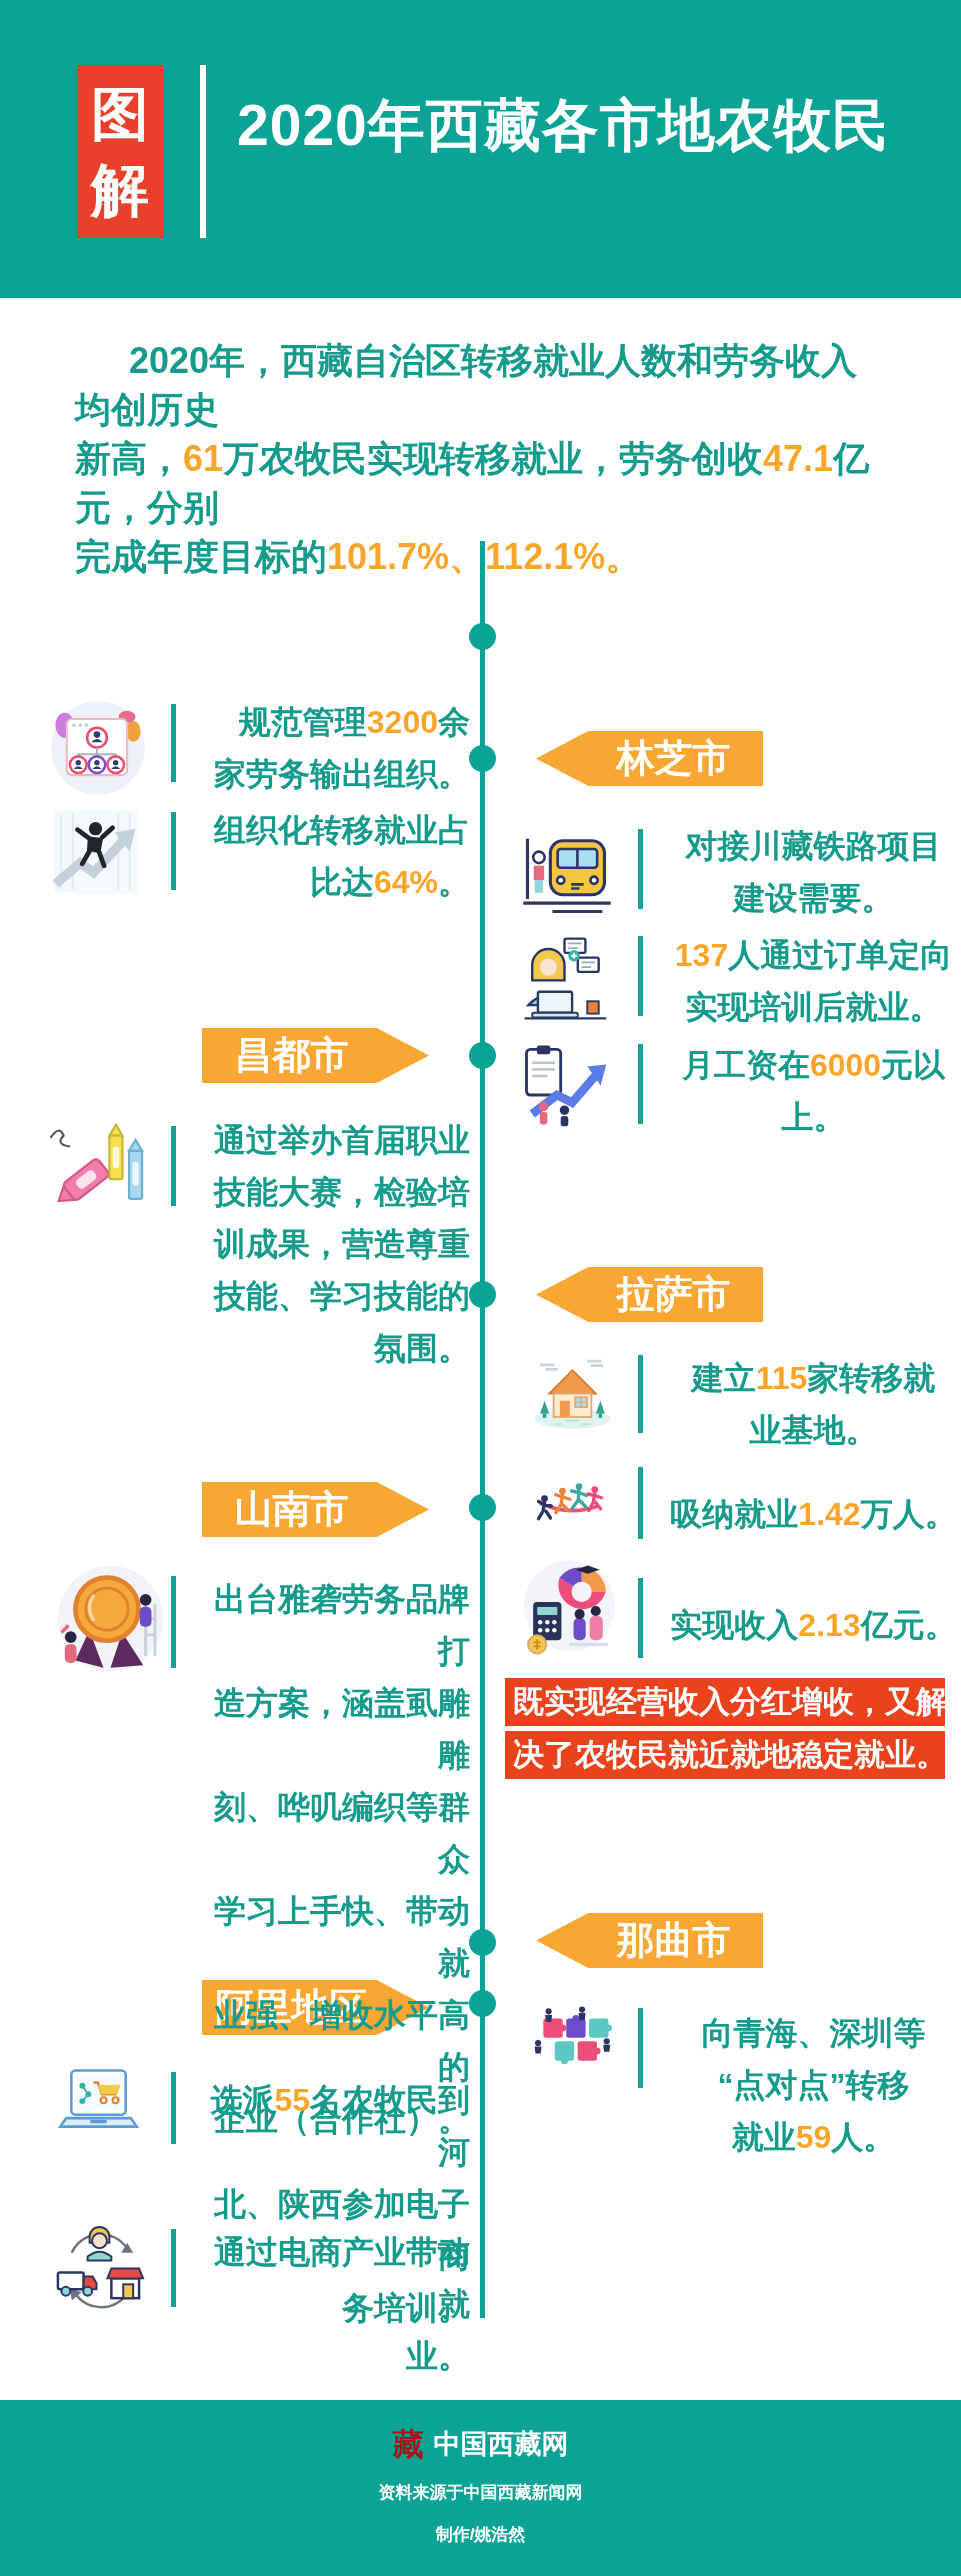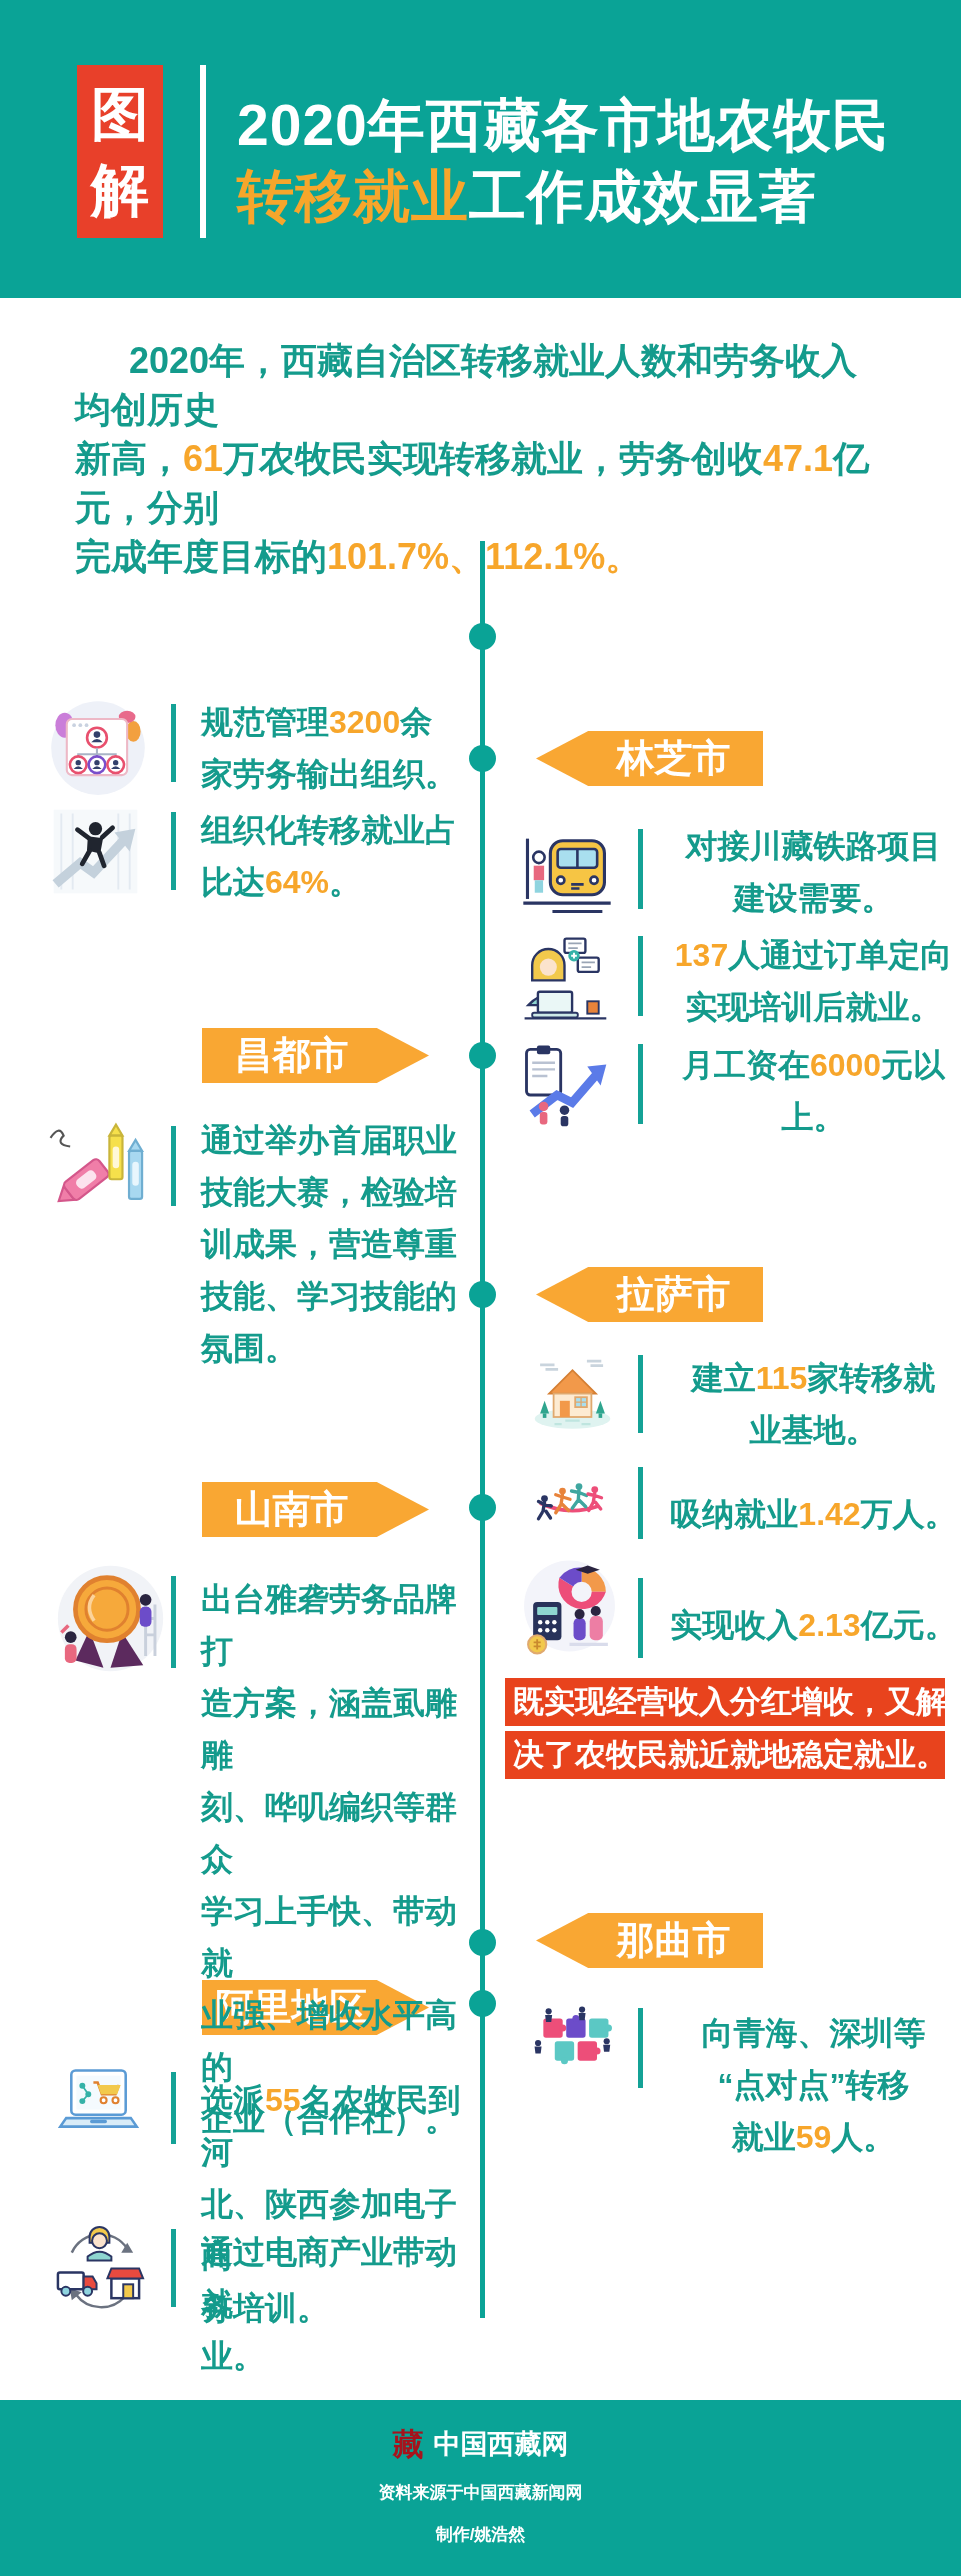--- a/index.html
+++ b/index.html
@@ -33,21 +33,21 @@
   .city.pt-right{left:202px;width:227px;padding-right:48px;
         clip-path:polygon(0 0,77% 0,100% 50%,77% 100%,0 100%);}
   .city.pt-left{left:536px;width:227px;padding-left:48px;
         clip-path:polygon(23% 0,100% 0,100% 100%,23% 100%,0 50%);}
 
   
   .icon{width:104px;height:104px;}
   .icon svg{width:100%;height:100%;display:block;}
   .bar{width:5px;background:#14A296;}
   .itxt{font-size:32px;line-height:52px;color:#149B8C;}
-  .itxt.l{left:201px;width:269px;}
+  .itxt.l{left:201px;width:269px;text-align:right;}
   .itxt.r{left:668px;width:291px;text-align:center;}
 
   
   .callout{left:505px;width:440px;height:48px;background:#E8431D;color:#ffffff;font-size:31px;
            display:flex;align-items:center;padding-left:8px;box-sizing:border-box;white-space:nowrap;}
 
   
   .footer{left:0;top:2400px;width:961px;height:176px;background:#0AA396;color:#ffffff;
           display:flex;flex-direction:column;align-items:center;justify-content:flex-start;
           padding-top:26px;box-sizing:border-box;gap:19px;}
@@ -60,23 +60,20 @@
 
 <div class="poster">
 
   <div class="abs header">
     <div class="abs badge">
       <span>图</span>
       <span>解</span>
     </div>
     <div class="abs hdr-divider"></div>
     <div class="abs title-line t1">2020年西藏各市地农牧民</div>
-    <div class="abs title-line t2">
-      <span class="hl2">转移就业</span><span>工作成效显著</span>
-    </div>
   </div>
 
   <div class="abs intro"><span>2020年，西藏自治区转移就业人数和劳务收入均创历史</span><br><span>新高，</span><span class="hl">61</span><span>万农牧民实现转移就业，劳务创收</span><span class="hl">47.1</span><span>亿元，分别</span><br><span>完成年度目标的</span><span class="hl">101.7%、112.1%。</span></div>
 
   <div class="abs tl-line"></div>
   <div class="abs dot" style="top:623px"></div>
   <div class="abs dot" style="top:745px"></div>
   <div class="abs dot" style="top:1042px"></div>
   <div class="abs dot" style="top:1281px"></div>
   <div class="abs dot" style="top:1494px"></div>

